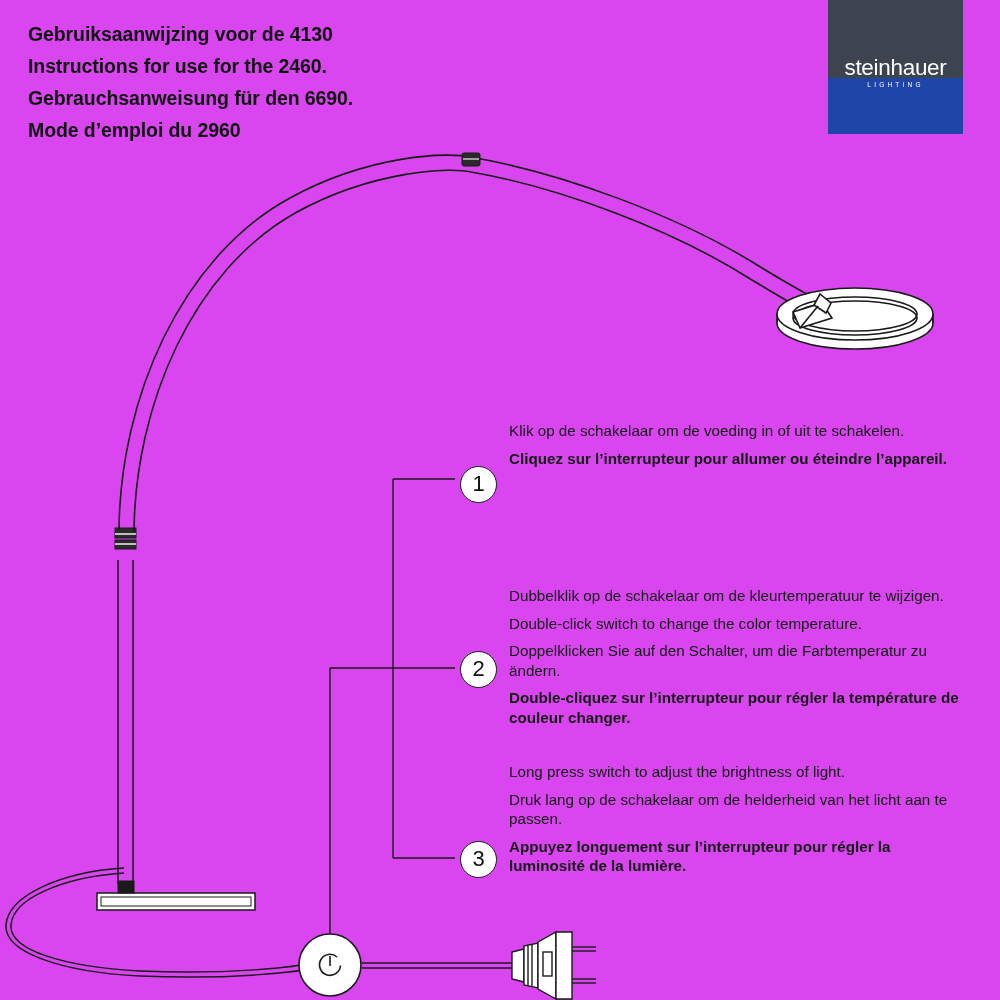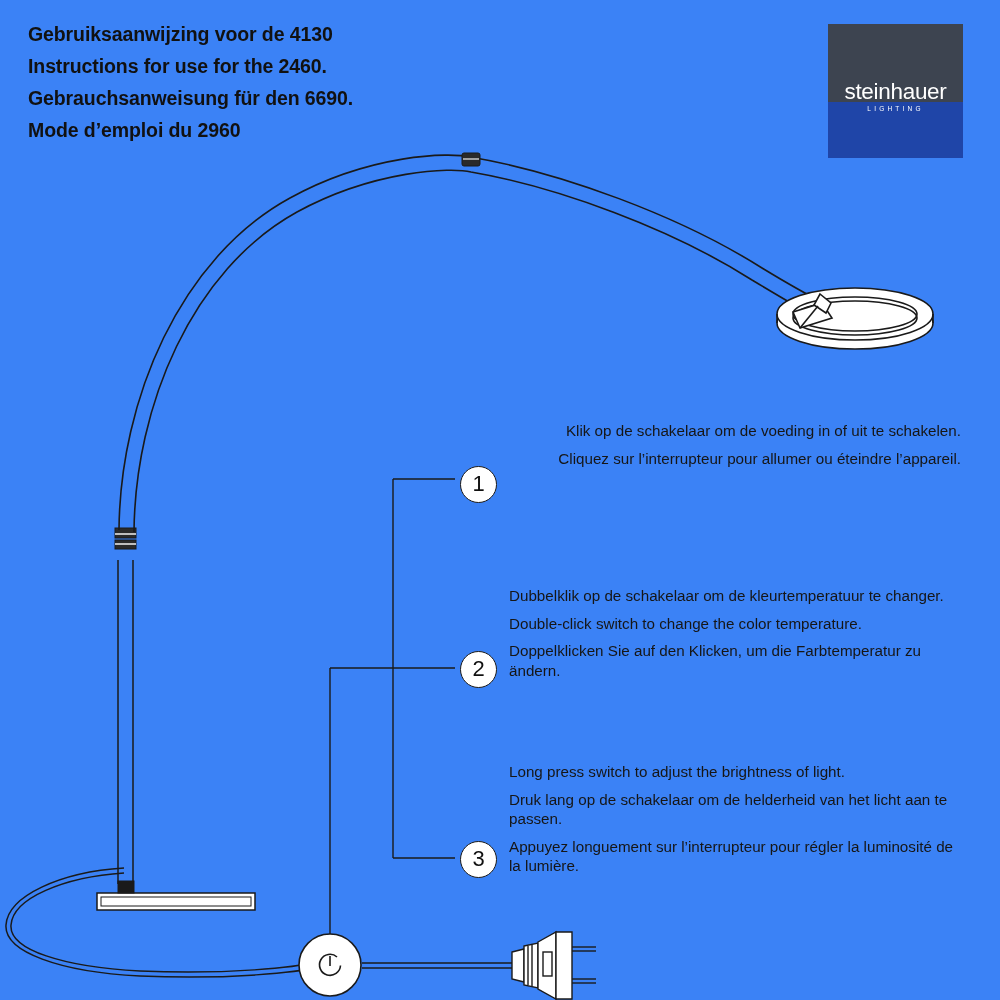--- a/index.html
+++ b/index.html
@@ -9,21 +9,21 @@
     background: #ffffff;
   }
   body {
     font-family: "Liberation Sans", sans-serif;
     color: #1a1a1a;
   }
   #page {
     position: relative;
     width: 1000px;
     height: 1000px;
-    background: #3b82f6;
+    background: #d946ef;
     overflow: hidden;
   }
 
   
   #title-block {
     position: absolute;
     left: 28px;
     top: 18px;
     width: 560px;
   }
@@ -37,21 +37,20 @@
   }
 
   
   #brand-logo {
     position: absolute;
     left: 828px;
     top: 0px;
     width: 159px;
     height: 134px;
     overflow: hidden;
-    margin-top: 24px;
   }
   #brand-logo .logo-top {
     position: absolute;
     left: 0; top: 0;
     width: 135px; height: 78px;
     background: #3d4450;
   }
   #brand-logo .logo-bottom {
     position: absolute;
     left: 0; top: 78px;
@@ -96,23 +95,23 @@
     position: absolute;
     left: 509px;
     width: 452px;
   }
   .instr-block .instr-line {
     font-size: 15.2px;
     line-height: 19.5px;
     color: #161616;
     margin-bottom: 8px;
   }
-  .instr-block .instr-line:last-child { margin-bottom: 0; }
-
-  #instr-1 { top: 421px; text-align: right; }
+  .instr-block .instr-line:last-child { margin-bottom: 0; font-weight: bold; }
+
+  #instr-1 { top: 421px; }
   #instr-2 { top: 586px; }
   #instr-3 { top: 762px; }
 
   
   .callout {
     position: absolute;
     width: 37px;
     height: 37px;
     border: 1.9px solid #1a1a1a;
     border-radius: 50%;
@@ -259,23 +258,24 @@
   <div class="callout" id="callout-1">1</div>
   <div class="callout" id="callout-2">2</div>
   <div class="callout" id="callout-3">3</div>
 
   <div class="instr-block" id="instr-1">
     <div class="instr-line">Klik op de schakelaar om de voeding in of uit te schakelen.</div>
     <div class="instr-line">Cliquez sur l’interrupteur pour allumer ou éteindre l’appareil.</div>
   </div>
 
   <div class="instr-block" id="instr-2">
-    <div class="instr-line">Dubbelklik op de schakelaar om de kleurtemperatuur te changer.</div>
+    <div class="instr-line">Dubbelklik op de schakelaar om de kleurtemperatuur te wijzigen.</div>
     <div class="instr-line">Double-click switch to change the color temperature.</div>
-    <div class="instr-line">Doppelklicken Sie auf den Klicken, um die Farbtemperatur zu ändern.</div>
+    <div class="instr-line">Doppelklicken Sie auf den Schalter, um die Farbtemperatur zu ändern.</div>
+    <div class="instr-line">Double-cliquez sur l’interrupteur pour régler la température de couleur changer.</div>
   </div>
 
   <div class="instr-block" id="instr-3">
     <div class="instr-line">Long press switch to adjust the brightness of light.</div>
     <div class="instr-line">Druk lang op de schakelaar om de helderheid van het licht aan te passen.</div>
     <div class="instr-line">Appuyez longuement sur l’interrupteur pour régler la luminosité de la lumière.</div>
   </div>
 
 </div>
 

